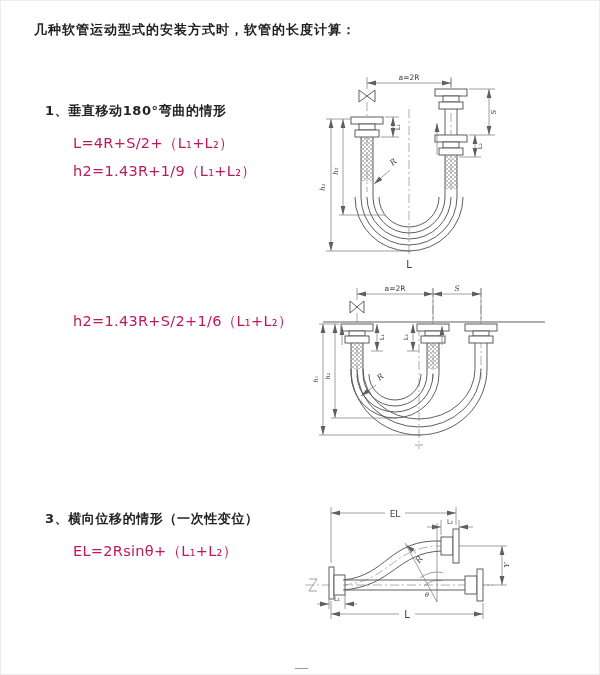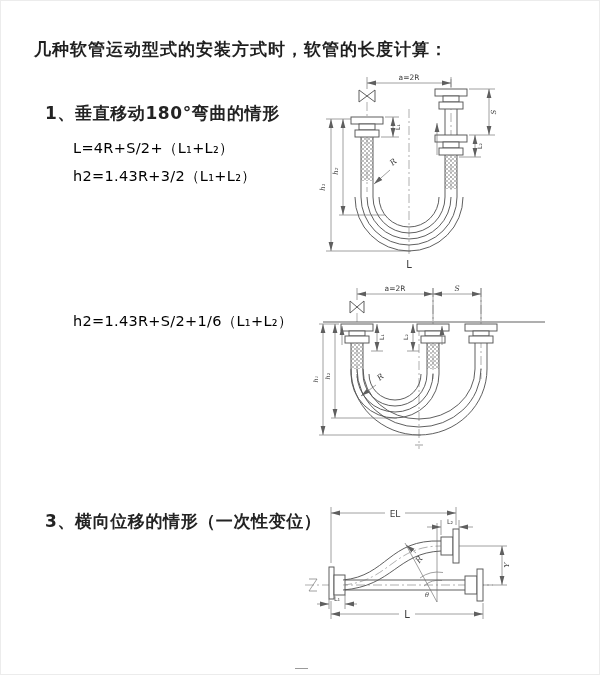--- a/index.html
+++ b/index.html
@@ -7,31 +7,31 @@
     width:600px; height:675px;
     background:#ffffff;
     position:relative;
     overflow:hidden;
     font-family:"DejaVu Sans","Liberation Sans",sans-serif;
     border:1px solid #ececec;
     box-sizing:border-box;
   }
   .title {
     position:absolute; left:33px; top:20px;
-    font-size:17px; font-weight:bold; color:#1f1f1f;
-    letter-spacing:1px; white-space:nowrap;margin-top:17px;
+    font-size:13px; font-weight:bold; color:#1f1f1f;
+    letter-spacing:1px; white-space:nowrap;
   }
   .sec { position:absolute; left:44px; width:272px; }
   .sec .hd {
-    font-size:17px; font-weight:bold; color:#232323;
+    font-size:13px; font-weight:bold; color:#232323;
     letter-spacing:0.6px; white-space:nowrap;
   }
   .formulas { margin-top:9px; padding-left:28px; }
   .formula {
-    font-size:14.5px; line-height:28px; color:#000000;
+    font-size:14.5px; line-height:28px; color:#be185d;
     letter-spacing:0.3px; white-space:nowrap;
   }
   .diagram { position:absolute; }
   svg { display:block; }
   .ln  { stroke:#565656; stroke-width:0.95; fill:none; }
   .dim { stroke:#6e6e6e; stroke-width:0.65; fill:none; }
   .cl  { stroke:#7a7a7a; stroke-width:0.6; stroke-dasharray:9 3 2 3; fill:none; }
   svg text { fill:#3c3c3c; stroke:none; font-family:"DejaVu Sans",sans-serif; }
   .it { font-style:italic; font-family:"DejaVu Serif",serif; }
   .artifact {
@@ -41,33 +41,34 @@
 </style>
 </head>
 <body>
 
 <div class="title">几种软管运动型式的安装方式时，软管的长度计算：</div>
 
 <div class="sec" style="top:101px">
   <div class="hd">1、垂直移动180°弯曲的情形</div>
   <div class="formulas">
     <div class="formula">L=4R+S/2+（L₁+L₂）</div>
-    <div class="formula">h2=1.43R+3/2（L₁+L₂）</div>
+    <div class="formula">h2=1.43R+1/9（L₁+L₂）</div>
   </div>
 </div>
 
 <div class="sec" style="top:297px">
   <div class="formulas">
     <div class="formula">h2=1.43R+S/2+1/6（L₁+L₂）</div>
   </div>
 </div>
 
 <div class="sec" style="top:509px">
   <div class="hd">3、横向位移的情形（一次性变位）</div>
   <div class="formulas">
+    <div class="formula">EL=2Rsinθ+（L₁+L₂）</div>
   </div>
 </div>
 
 <svg class="diagram" style="left:308px; top:66px" width="290" height="205" viewBox="0 0 290 205">
   <defs>
     <pattern id="hp1" width="4" height="4" patternUnits="userSpaceOnUse">
       <path d="M0,0 L4,4 M4,0 L0,4" stroke="#8d8d8d" stroke-width="0.55"></path>
     </pattern>
     <marker id="e1" markerWidth="10" markerHeight="8" refX="9" refY="4" orient="auto" markerUnits="userSpaceOnUse">
       <path d="M0,1.6 L9,4 L0,6.4 Z" fill="#5f5f5f"></path>

